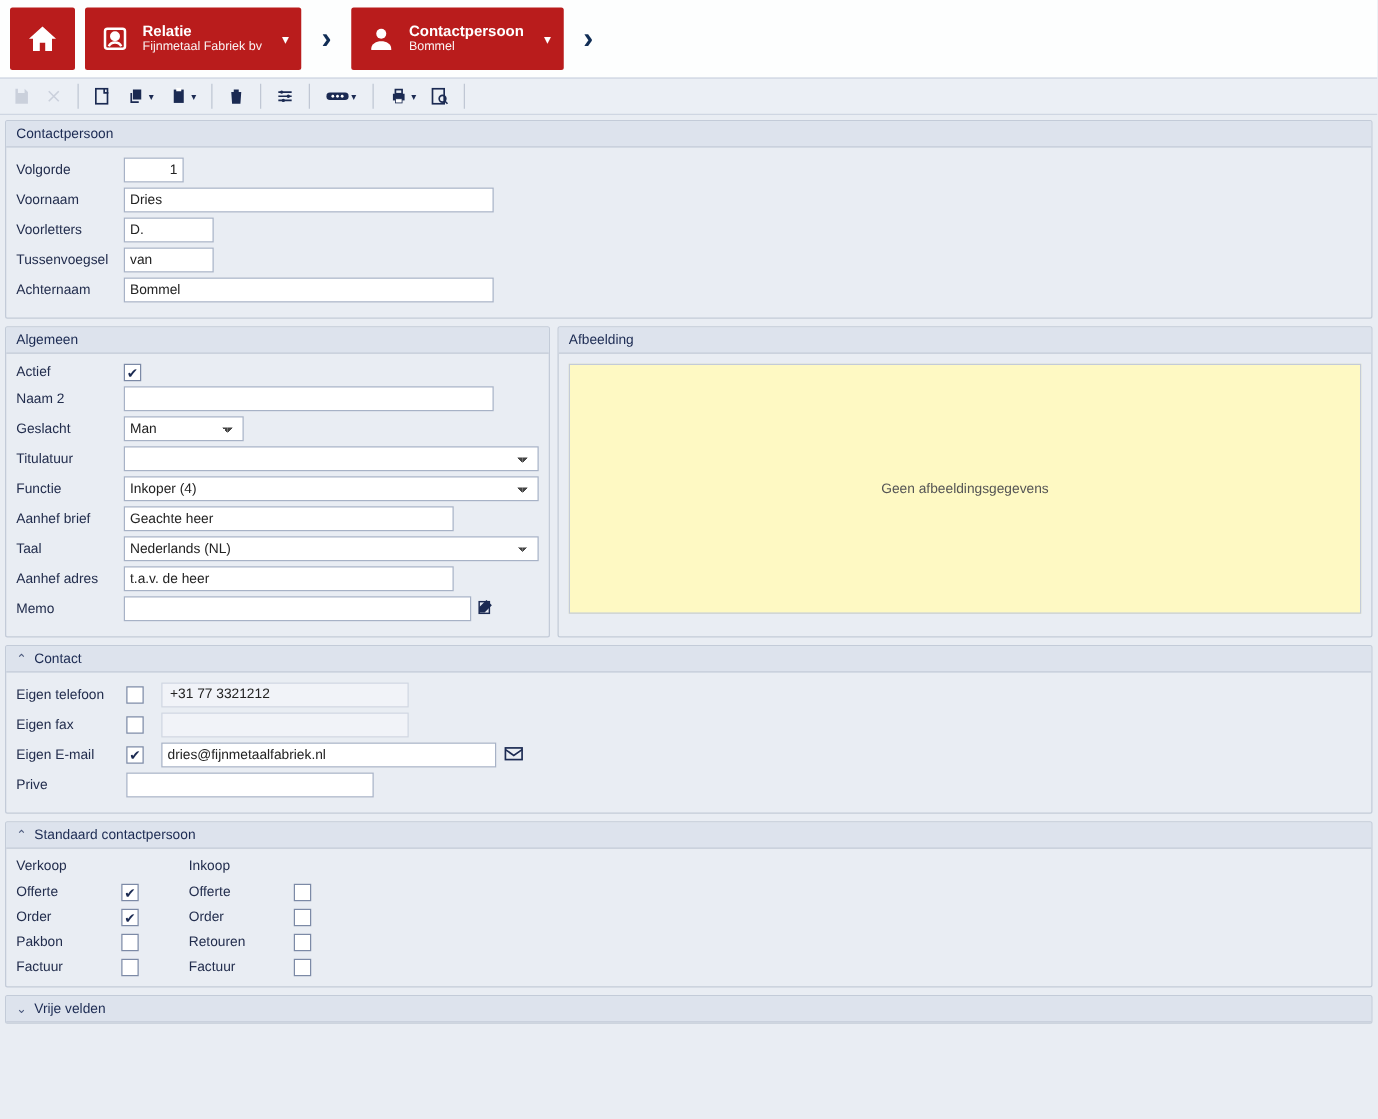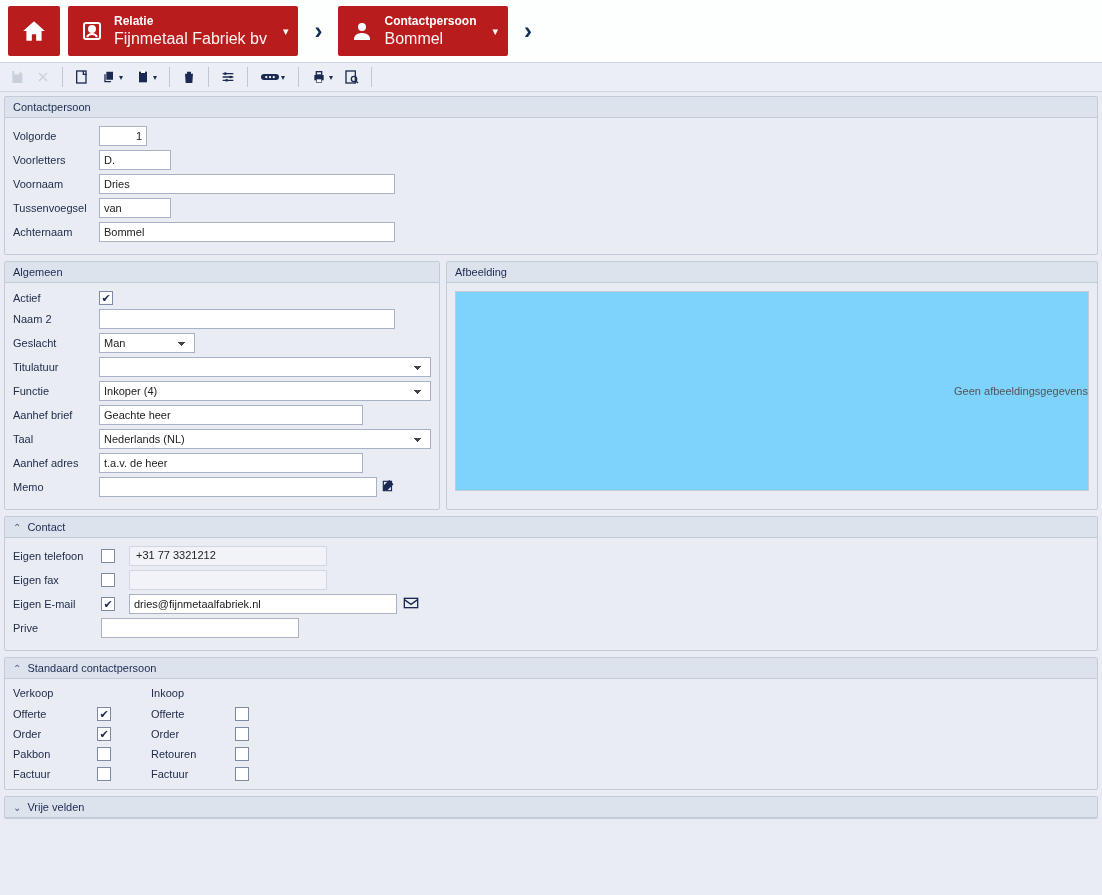--- a/index.html
+++ b/index.html
@@ -26,21 +26,21 @@
     color: #fff;
     border-radius: 2px;
     padding: 6px 10px;
     height: 50px;
     gap: 8px;
   }
   .crumb.home { justify-content: center; width: 52px; }
   .crumb .icon { display:flex; align-items:center; justify-content:center; width:28px; height:28px;}
   .crumb-text { display: flex; flex-direction: column; line-height: 1.2; }
   .crumb-title { font-weight: bold; font-size: 12px; }
-  .crumb-sub { font-size: 16px; color: #fefefe; opacity: 0.95;}
+  .crumb-sub { font-size: 10px; color: #fefefe; opacity: 0.95;}
   .crumb .dropdown-arrow { padding-left:8px; color:#fff; cursor:pointer;}
   .chevron { color: #112e56; font-size: 24px; font-weight: bold; padding: 0 8px; }
   
   .toolbar {
     display: flex;
     align-items: center;
     gap: 4px;
     background: #ebeff5;
     border-top: 1px solid #cfd6e2;
     border-bottom: 1px solid #cfd6e2;
@@ -78,24 +78,24 @@
     font-size: 10px;
     color: #4a587c;
     cursor: pointer;
   }
   .panel-body { padding: 8px; }
   .two-col { display:flex; gap:6px; align-items: stretch; }
   .two-col .panel { flex:1; }
   .two-col .panel.left { flex: 0 0 400px; }
   .two-col .panel.right { flex: 1; }
   .img-placeholder {
-    background: #7dd3fc;
+    background: #fef9c3;
     border: 1px solid #c3cbd8;
     height: 200px;
-    display:flex;align-items:center;justify-content:flex-end;
+    display:flex;align-items:center;justify-content:center;
     color: #555;
     font-size: 11px;
   }
   
   .frow {
     display:flex;
     align-items:center;
     margin-bottom: 4px;
   }
   .frow label {
@@ -274,26 +274,26 @@
 <div class="panel">
   <div class="panel-header">
     <span>Contactpersoon</span>
   </div>
   <div class="panel-body">
     <div class="frow">
           <label>Volgorde</label>
       <input type="text" class="small" value="1" style="">
         </div>
     <div class="frow">
+          <label>Voornaam</label>
+      <input type="text" class="lg" value="Dries" style="">
+        </div>
+    <div class="frow">
           <label>Voorletters</label>
       <input type="text" class="med" value="D." style="">
-        </div>
-    <div class="frow">
-          <label>Voornaam</label>
-      <input type="text" class="lg" value="Dries" style="">
         </div>
     <div class="frow">
           <label>Tussenvoegsel</label>
       <input type="text" class="med" value="van" style="">
         </div>
     <div class="frow">
           <label>Achternaam</label>
       <input type="text" class="lg" value="Bommel" style="">
         </div>
   </div>

